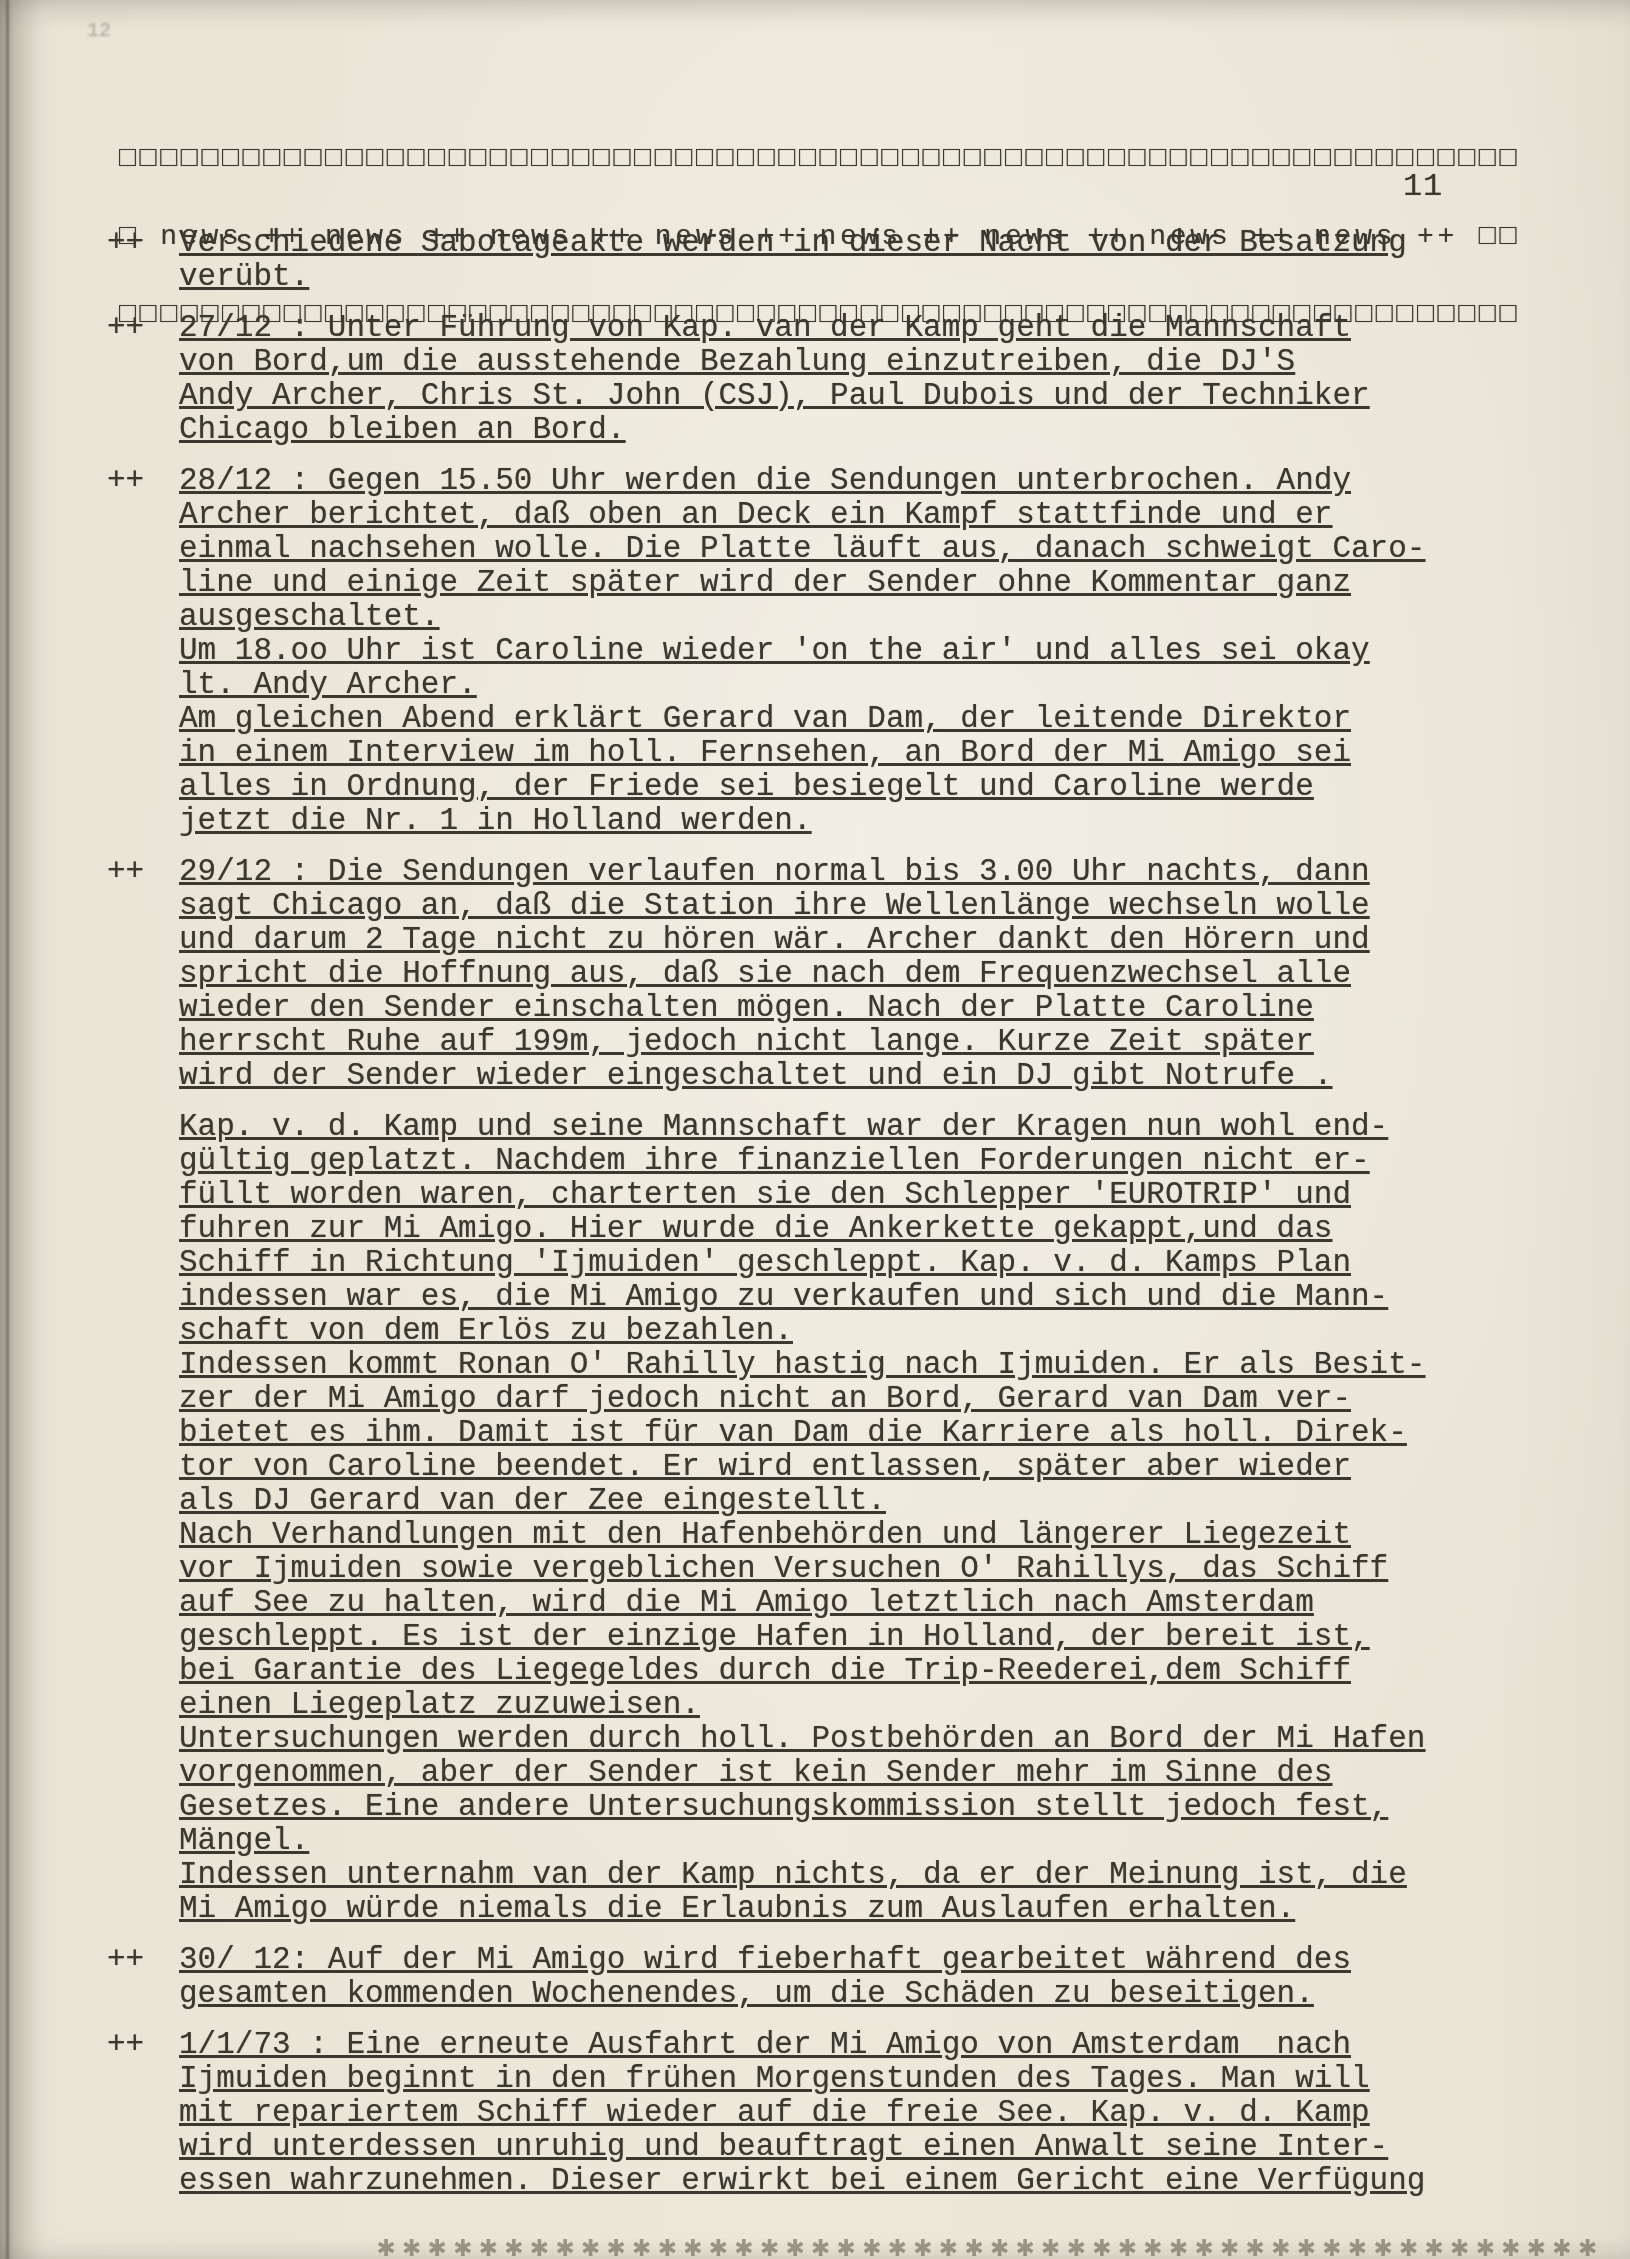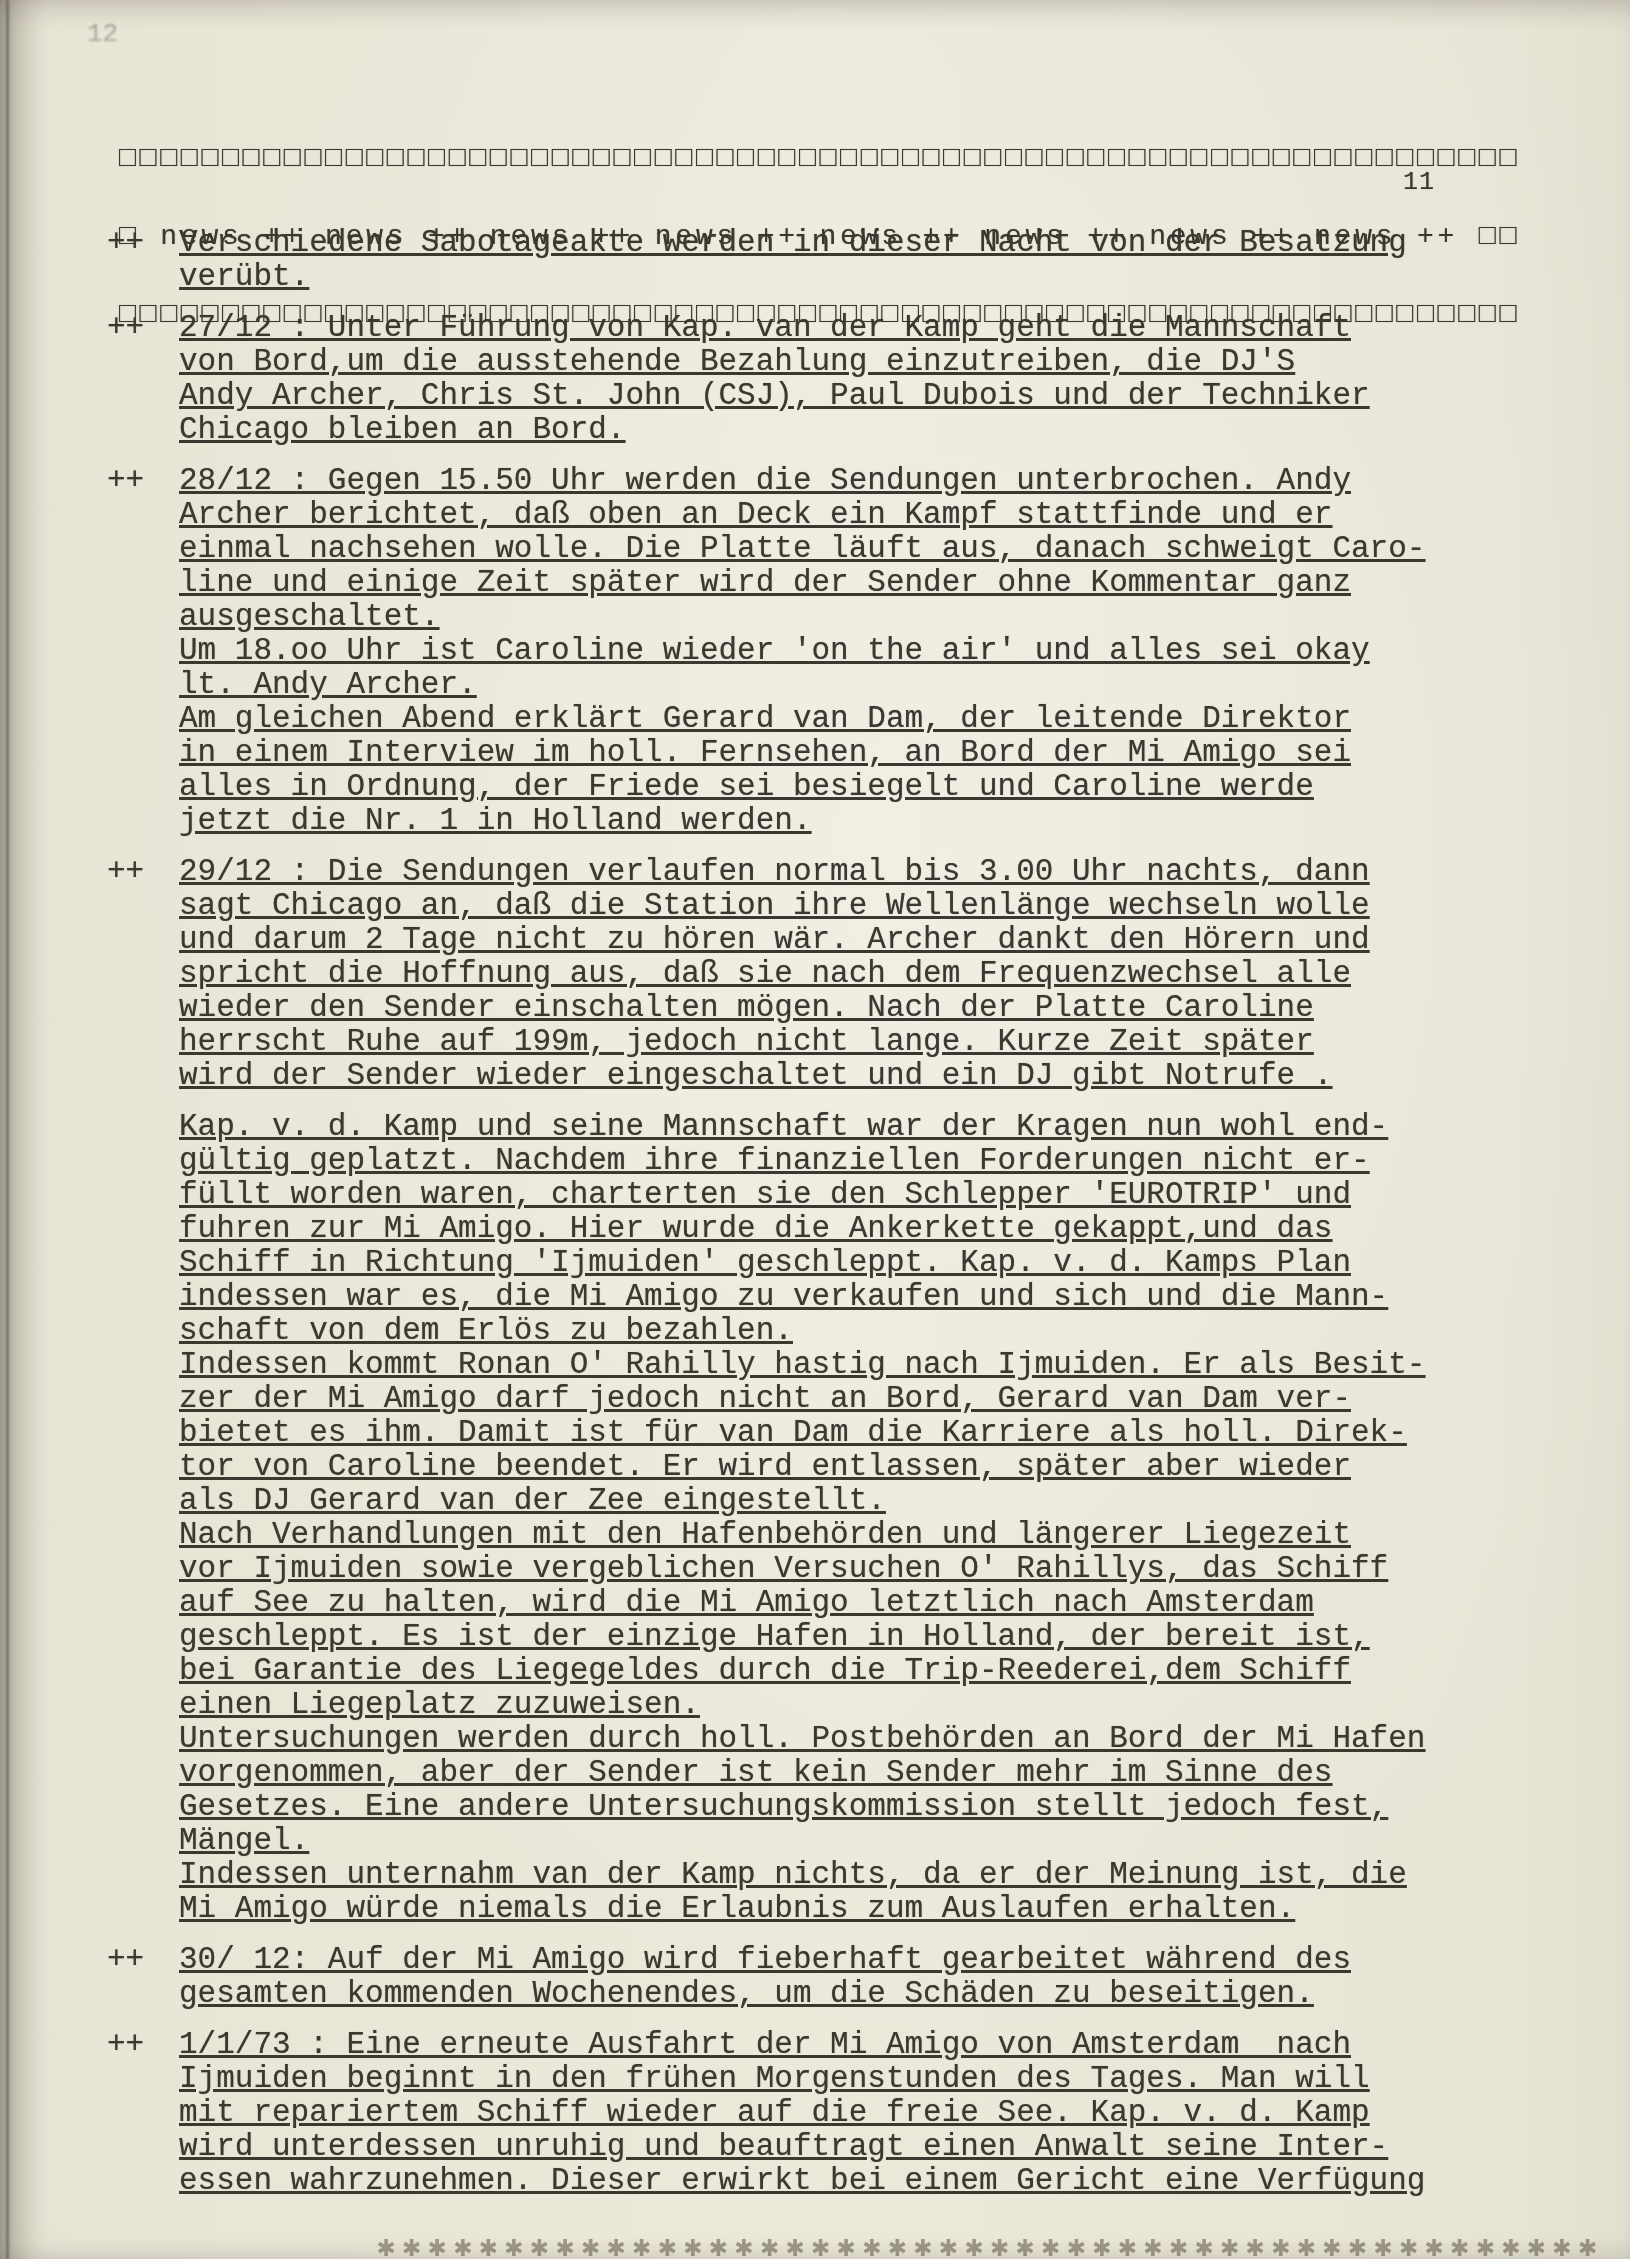--- a/index.html
+++ b/index.html
@@ -29,35 +29,35 @@
 
   .banner {
     position:absolute; left:119px; top:94px;
     font-size:28px; line-height:26px; letter-spacing:3.8px;
     white-space:pre;
   }
   .banner div { white-space:pre; }
 
   .pagenum {
     position:absolute; left:1403px; top:168px;
-    font-size:25px; letter-spacing:0.9px;
+    font-size:32px; letter-spacing:0.9px;
   }
 
   .content {
     position:absolute; left:107px; top:226px; width:1431px;
     font-size:31px; line-height:34px;
   }
   .entry { display:flex; margin-bottom:17px; }
   .marker { flex:0 0 72px; white-space:pre; }
   .entry-text { flex:1; }
   .entry-text div { white-space:pre;text-decoration:underline; }
 
   .bleed-pagenum {
     position:absolute; left:87px; top:19px;
-    font-size:26px; color:rgba(82,76,64,0.42); filter:blur(0.9px);
+    font-size:20px; color:rgba(82,76,64,0.42); filter:blur(0.9px);
   }
   .star-row {
     position:absolute; left:377px; top:2228px;
     font-size:30px; letter-spacing:7.5px; white-space:pre;
     color:rgba(92,86,70,0.55); filter:blur(0.4px);
   }
 </style>
 </head>
 <body>
 

